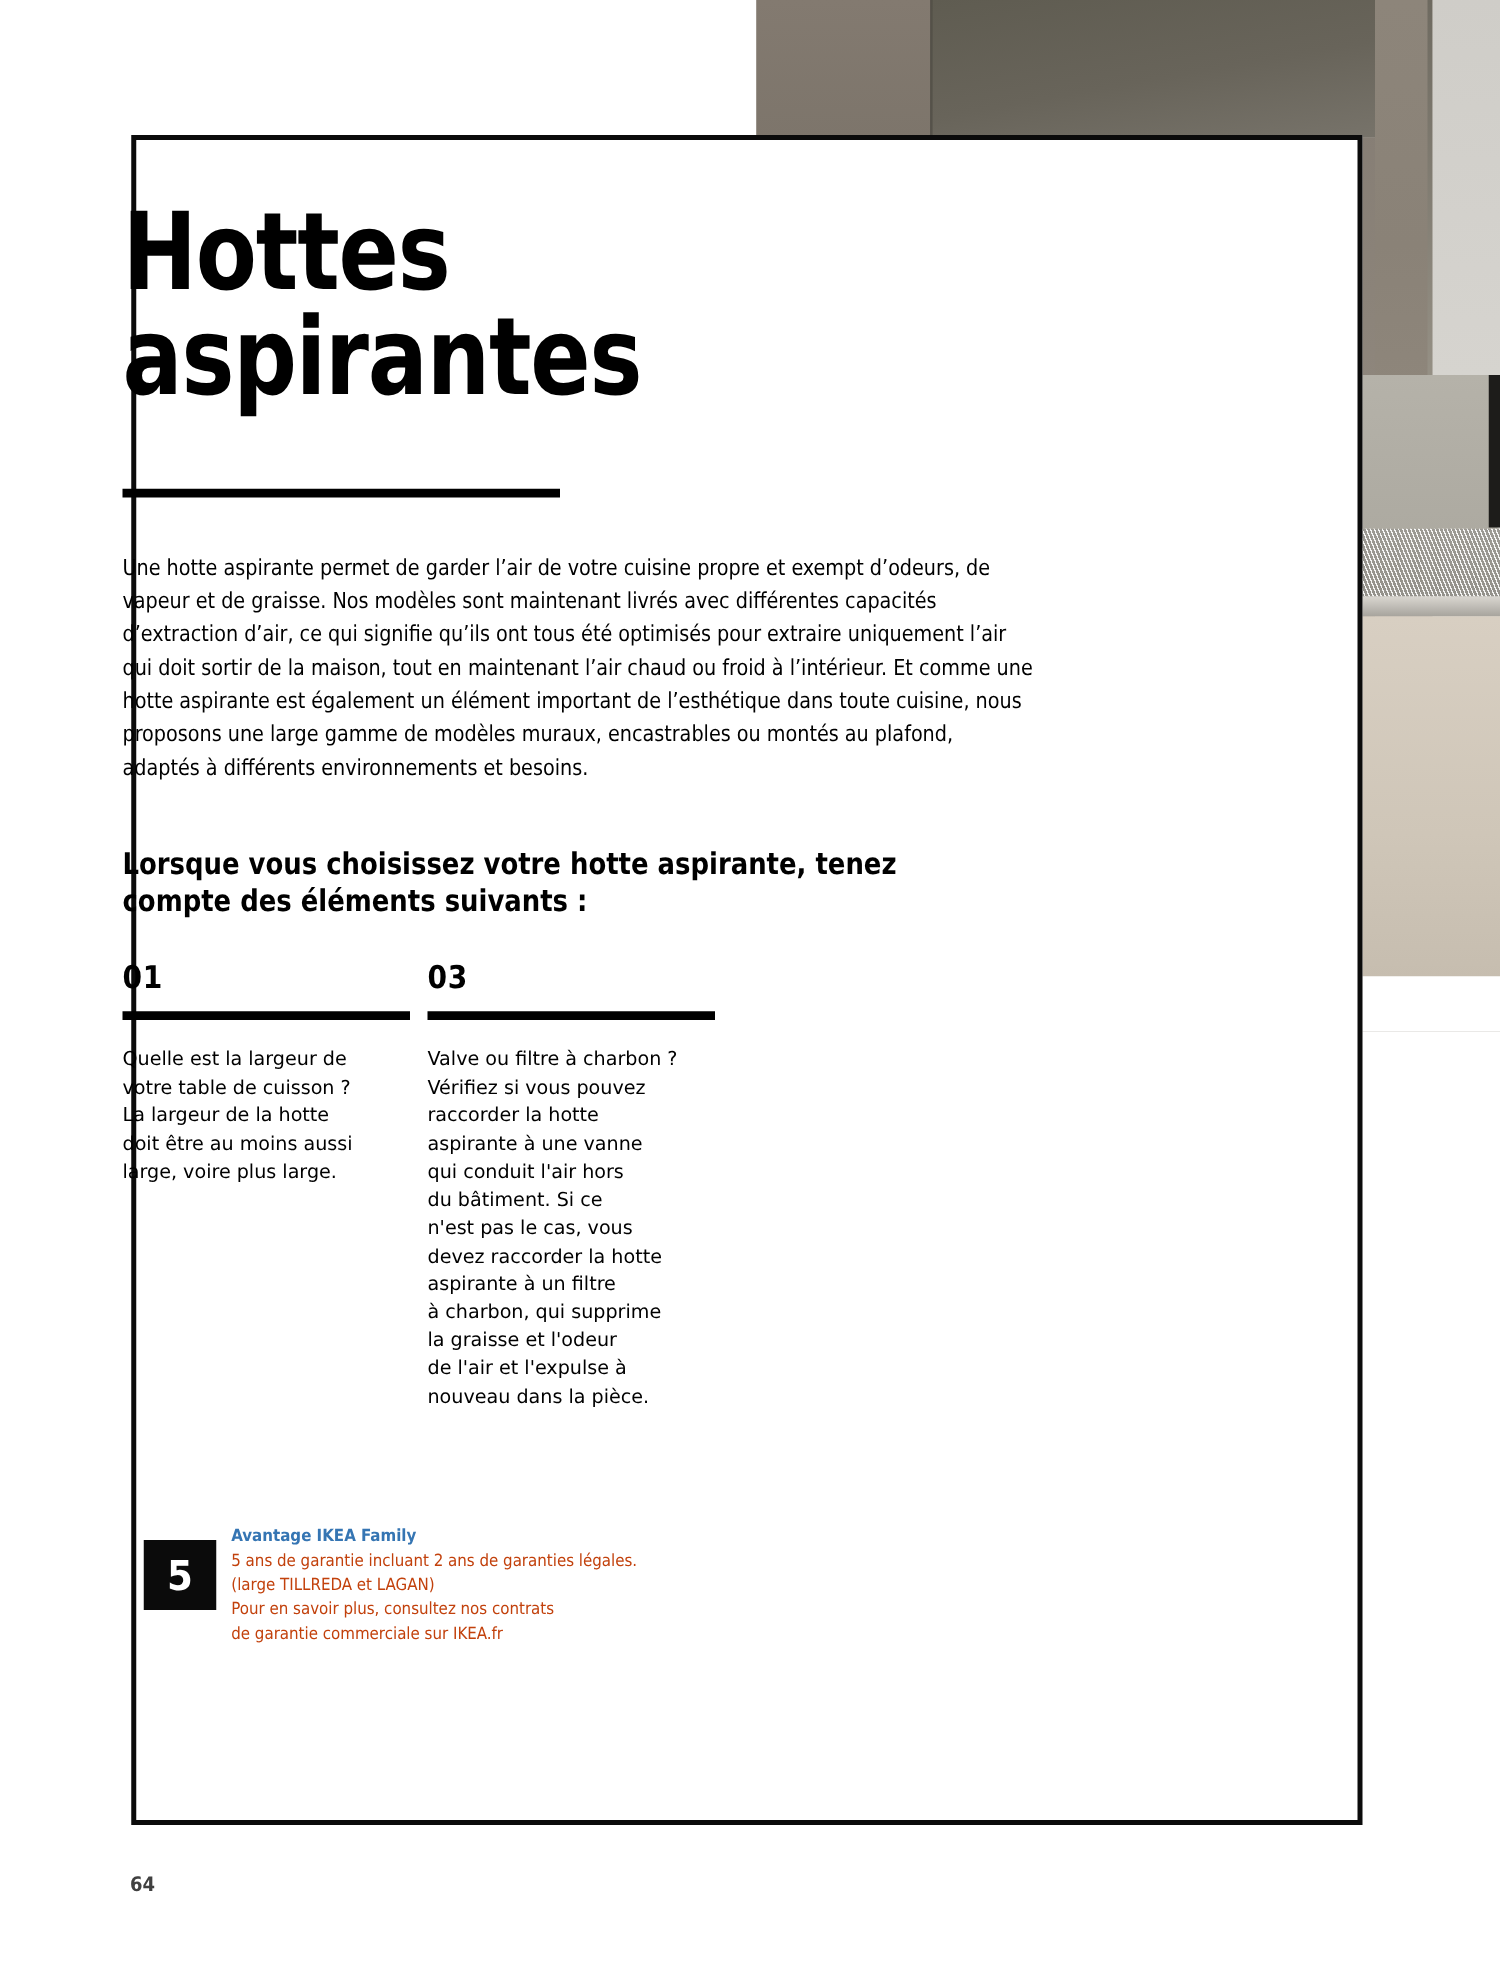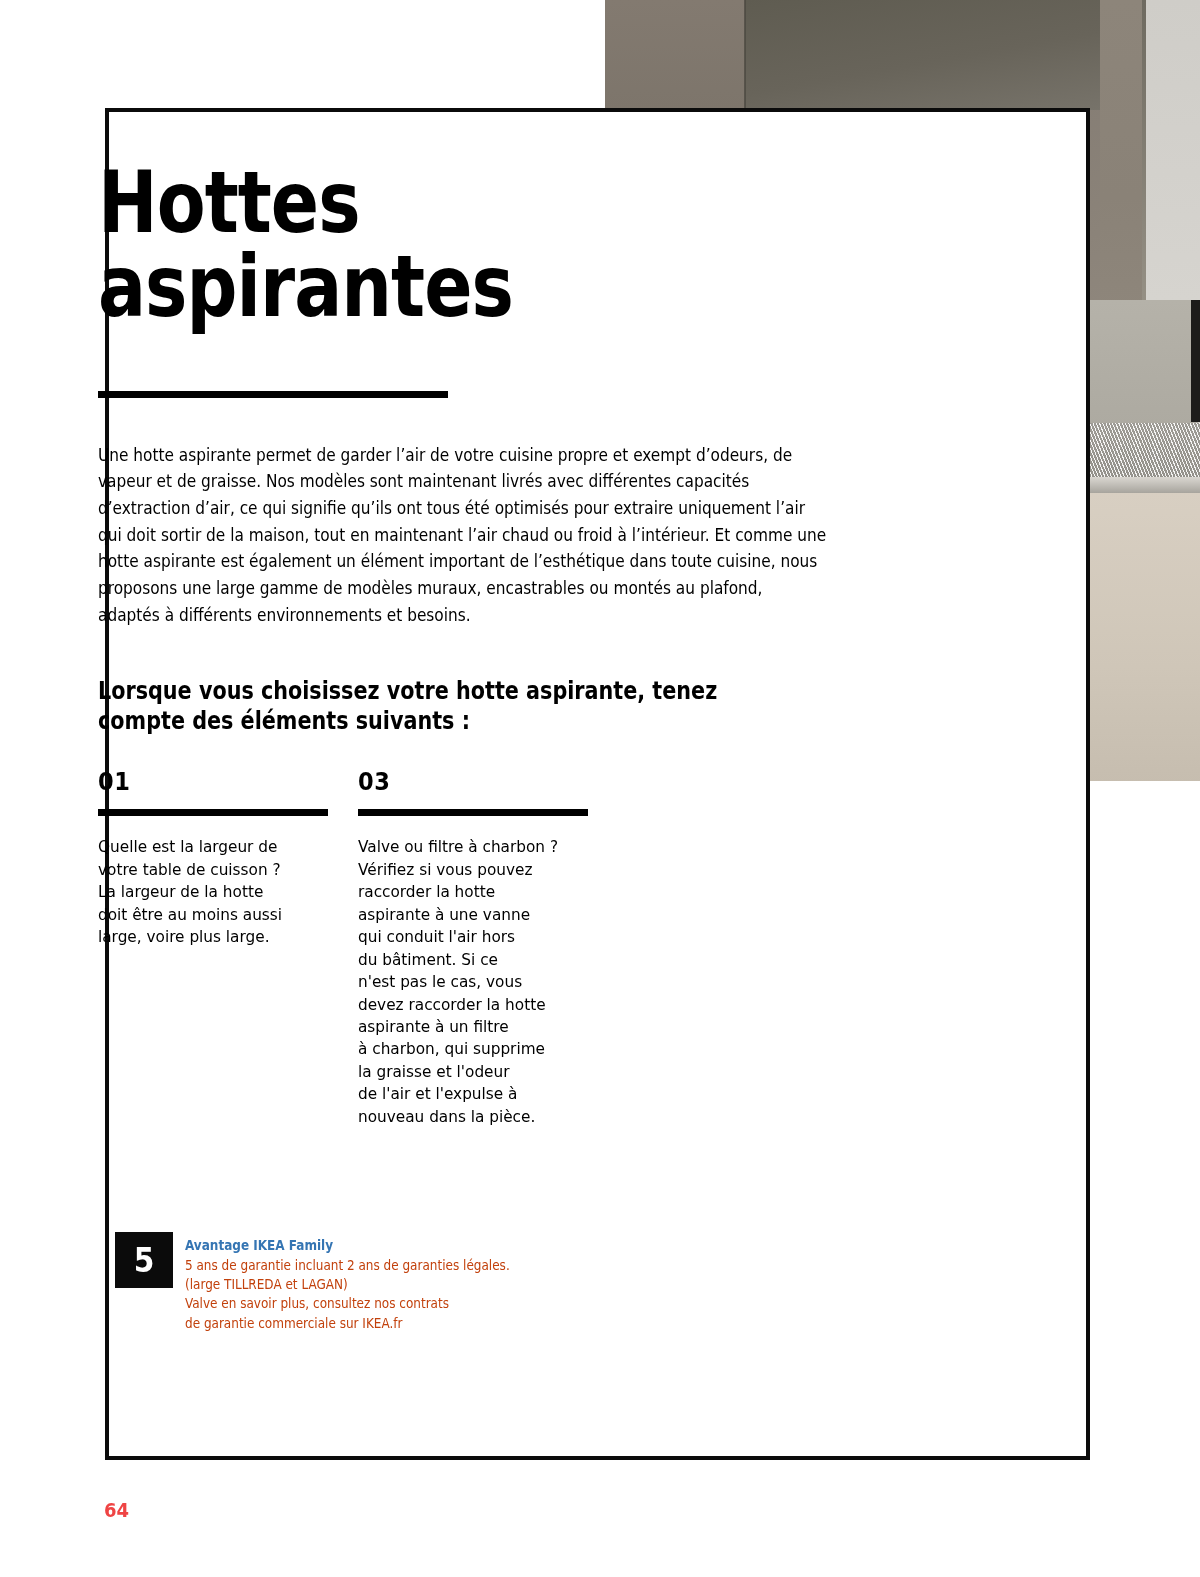--- a/index.html
+++ b/index.html
@@ -181,21 +181,21 @@
     padding-top: 47px;
     width: 740px;
     white-space: pre-line;
     transform: scaleX(0.96);
     transform-origin: left top;
   }
 
   
   .columns {
     display: flex;
-    gap: 30px;
+    gap: 14px;
     padding-top: 32px;
     align-items: flex-start;
   }
   .column {
     width: 230px;
     flex: 0 0 230px;
   }
   .col-number {
     font-family: "DejaVu Sans Condensed", "Liberation Sans Narrow", "Liberation Sans", sans-serif;
     font-weight: 700;
@@ -242,37 +242,37 @@
     margin-top: 12px;
   }
   .footer-text {
     font-family: "DejaVu Sans Condensed", "Liberation Sans Narrow", "Liberation Sans", sans-serif;
     font-size: 13.4px;
     line-height: 1.43;
   }
   .footer-title {
     font-weight: 700;
     color: #3575b3;
-    margin: 16px 0 1px 0;
+    margin: 0 0 1px 0;
     font-size: 13.4px;
   }
   .footer-line {
     margin: 0;
     color: #c2410c;
   }
 
   
   .page-number {
     position: absolute;
     left: 104px;
     top: 1498px;
     font-family: "DejaVu Sans Condensed", "Liberation Sans Narrow", "Liberation Sans", sans-serif;
     font-weight: 700;
-    font-size: 20px;
-    color: #ef4444;
+    font-size: 16px;
+    color: #404040;
   }
 </style>
 </head>
 <body>
 
 <div class="photo">
   <div class="panel-left"></div>
   <div class="panel-mid"></div>
   <div class="panel-seam"></div>
   <div class="upper-block"></div>
@@ -335,18 +335,18 @@
 
   </div>
 </div>
 
 <div class="footer">
   <div class="badge">5</div>
   <div class="footer-text">
     <p class="footer-title">Avantage IKEA Family</p>
     <p class="footer-line">5 ans de garantie incluant 2 ans de garanties légales.</p>
     <p class="footer-line">(large TILLREDA et LAGAN)</p>
-    <p class="footer-line">Valve en savoir plus, consultez nos contrats</p>
+    <p class="footer-line">Pour en savoir plus, consultez nos contrats</p>
     <p class="footer-line">de garantie commerciale sur IKEA.fr</p>
   </div>
 </div>
 
 <div class="page-number">64</div>
 
 </body></html>

